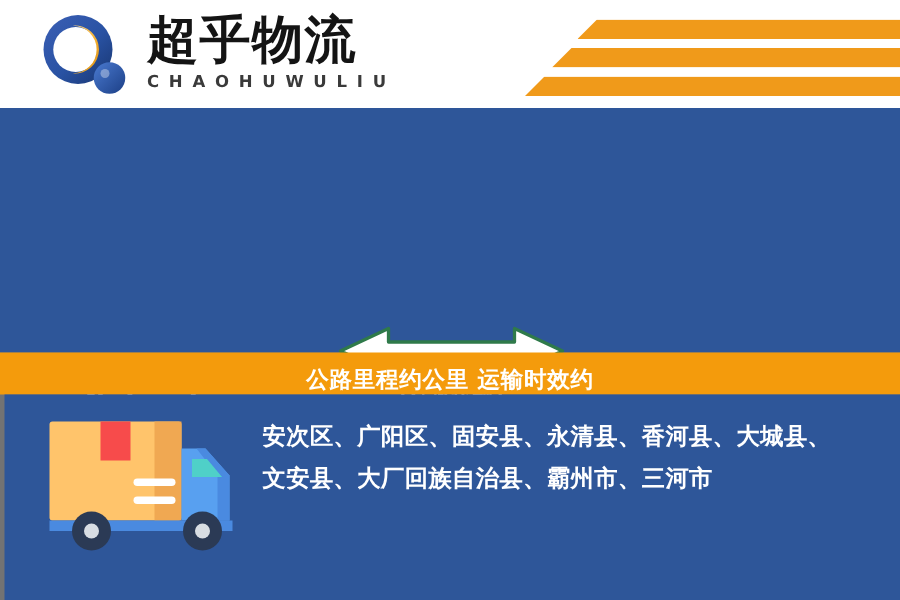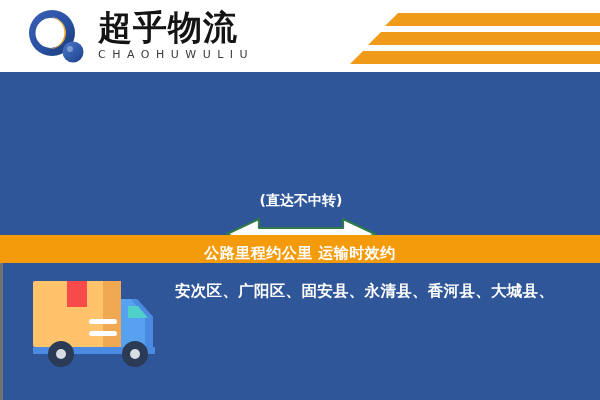--- a/index.html
+++ b/index.html
@@ -17,21 +17,21 @@
   #logo-mark svg{display:block;}
 
   #brand-block{position:absolute;left:98px;top:8px;}
   #brand-cn{
     font-family:"DejaVu Sans","Liberation Sans",sans-serif;
     font-size:34px;font-weight:700;color:#141414;letter-spacing:1px;
     line-height:38px;white-space:nowrap;
   }
   #brand-en{
     font-family:"DejaVu Sans","Liberation Sans",sans-serif;
-    font-size:11px;font-weight:400;color:#3a3a3a;letter-spacing:6.5px;
+    font-size:11px;font-weight:700;color:#3a3a3a;letter-spacing:6.5px;
     line-height:14px;margin-top:2px;white-space:nowrap;text-align:right;
   }
 
   .stripe{position:absolute;height:13px;background:#f09a1a;}
   #stripe-1{left:385px;top:13px;width:215px;
     clip-path:polygon(13px 0,100% 0,100% 100%,0 100%);}
   #stripe-2{left:368px;top:32px;width:232px;
     clip-path:polygon(13px 0,100% 0,100% 100%,0 100%);}
   #stripe-3{left:350px;top:51px;width:250px;
     clip-path:polygon(13px 0,100% 0,100% 100%,0 100%);}
@@ -126,21 +126,20 @@
     <div class="stripe" id="stripe-1"></div>
     <div class="stripe" id="stripe-2"></div>
     <div class="stripe" id="stripe-3"></div>
   </div>
 
   <div id="route">
 
     <div class="city" id="city-origin">保定</div>
 
     <div id="arrow-group">
-      <div id="arrow-note-top">(直达不中转)</div>
 
       <div id="arrow-graphic">
         <svg width="152" height="34" viewBox="0 0 152 34" xmlns="http://www.w3.org/2000/svg">
           <path d="M2 17 L34 2 L34 11 L118 11 L118 2 L150 17 L118 32 L118 23 L34 23 L34 32 Z" fill="#ffffff" stroke="#2f7a4a" stroke-width="2.2" stroke-linejoin="round"></path>
         </svg>
       </div>
 
       <div id="arrow-note-bottom">【往返运输】</div>
     </div>
 
@@ -172,17 +171,18 @@
 
         <circle cx="36" cy="79" r="13" fill="#2b3a55"></circle>
         <circle cx="36" cy="79" r="5" fill="#d8dde3"></circle>
         <circle cx="110" cy="79" r="13" fill="#2b3a55"></circle>
         <circle cx="110" cy="79" r="5" fill="#d8dde3"></circle>
       </svg>
     </div>
 
     <div id="coverage-list">
       <div class="coverage-line">安次区、广阳区、固安县、永清县、香河县、大城县、</div>
+      <div class="coverage-line">文安县、大厂回族自治县、霸州市、三河市</div>
     </div>
 
   </div>
 
 </div>
 
 </body></html>

